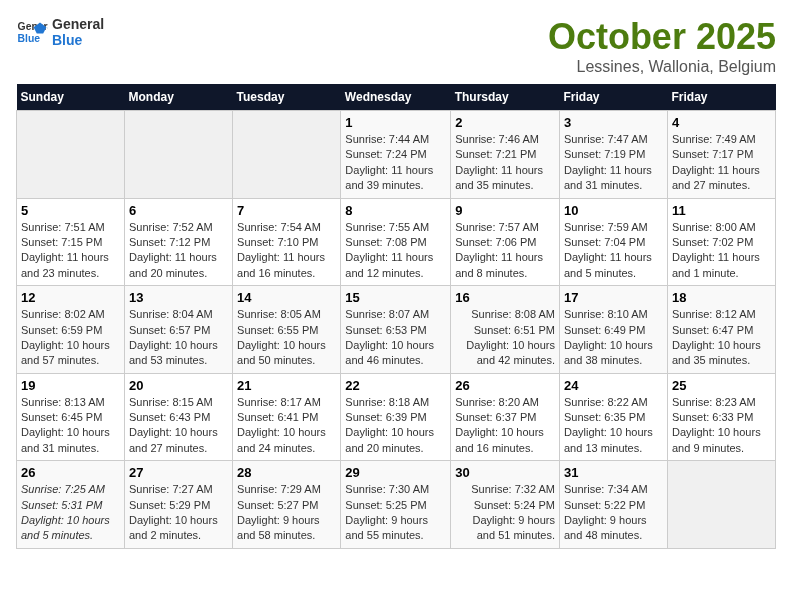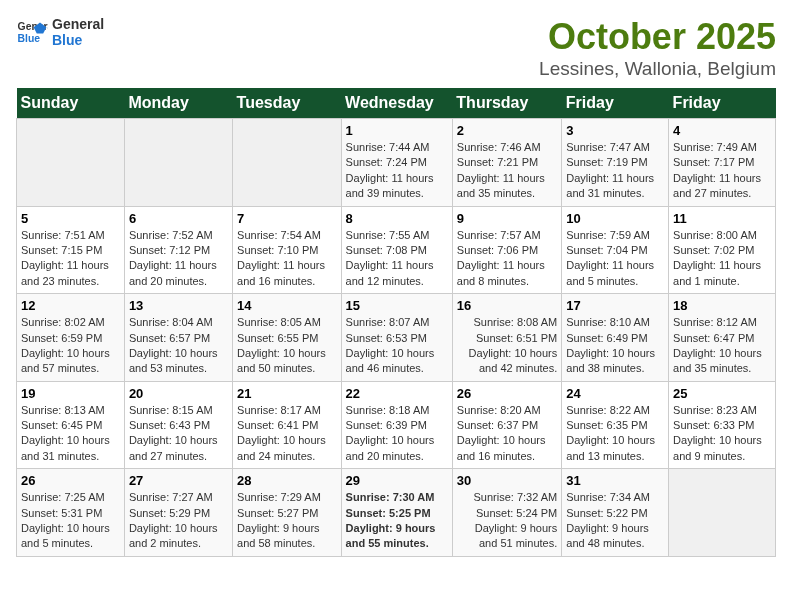--- a/index.html
+++ b/index.html
@@ -25,34 +25,34 @@
       width: 32px;
       height: 32px;
     }
     .title-block { text-align: right; }
     .month-title {
       font-size: 36px;
       font-weight: bold;
       color: #4d7c0f;
     }
     .subtitle {
-      font-size: 19px;
+      font-size: 16px;
       color: #555;
     }
     table {
       width: 100%;
       border-collapse: collapse;
       font-size: 11px;
     }
     thead tr th {
-      background: #14532d;
+      background: #0f172a;
       color: #fff;
       padding: 6px 4px;
       text-align: left;
-      font-size: 16px;
+      font-size: 12px;
       font-weight: bold;
     }
     tbody tr td {
       border: 1px solid #ccc;
       vertical-align: top;
       padding: 4px;
       width: 113px;
       min-height: 80px;
       background: #fff;
     }
@@ -285,42 +285,42 @@
           <span class="day-num">25</span>
           <div class="day-info" style="white-space: pre-line;">Sunrise: 8:23 AM
 Sunset: 6:33 PM
 Daylight: 10 hours
 and 9 minutes.</div>
         </td>
       </tr>
       <tr>
         <td>
           <span class="day-num">26</span>
-          <div class="day-info" style="white-space: pre-line;">Sunrise: 7:25 AM
+          <div class="day-info" style="white-space: pre-line; font-style: italic;">Sunrise: 7:25 AM
 Sunset: 5:31 PM
 Daylight: 10 hours
 and 5 minutes.</div>
         </td>
         <td>
           <span class="day-num">27</span>
           <div class="day-info" style="white-space: pre-line;">Sunrise: 7:27 AM
 Sunset: 5:29 PM
 Daylight: 10 hours
 and 2 minutes.</div>
         </td>
         <td>
           <span class="day-num">28</span>
           <div class="day-info" style="white-space: pre-line;">Sunrise: 7:29 AM
 Sunset: 5:27 PM
 Daylight: 9 hours
 and 58 minutes.</div>
         </td>
         <td>
           <span class="day-num">29</span>
-          <div class="day-info" style="white-space: pre-line; font-weight: bold;">Sunrise: 7:30 AM
+          <div class="day-info" style="white-space: pre-line;">Sunrise: 7:30 AM
 Sunset: 5:25 PM
 Daylight: 9 hours
 and 55 minutes.</div>
         </td>
         <td>
           <span class="day-num">30</span>
           <div class="day-info" style="white-space: pre-line; text-align: right;">Sunrise: 7:32 AM
 Sunset: 5:24 PM
 Daylight: 9 hours
 and 51 minutes.</div>

